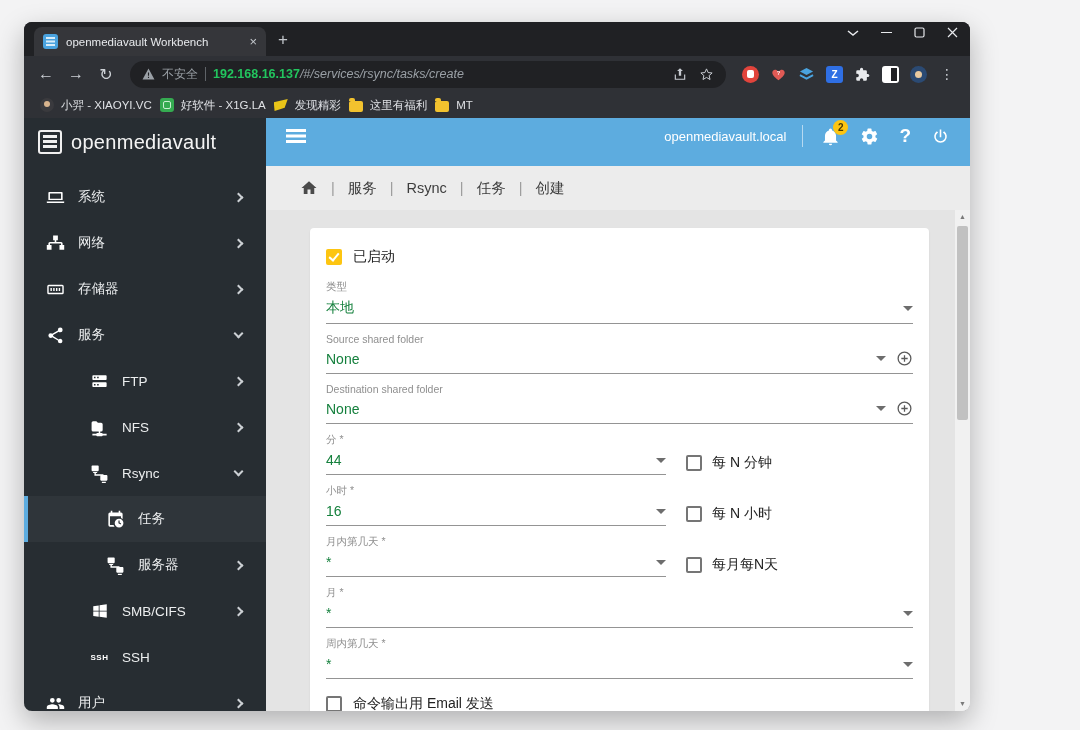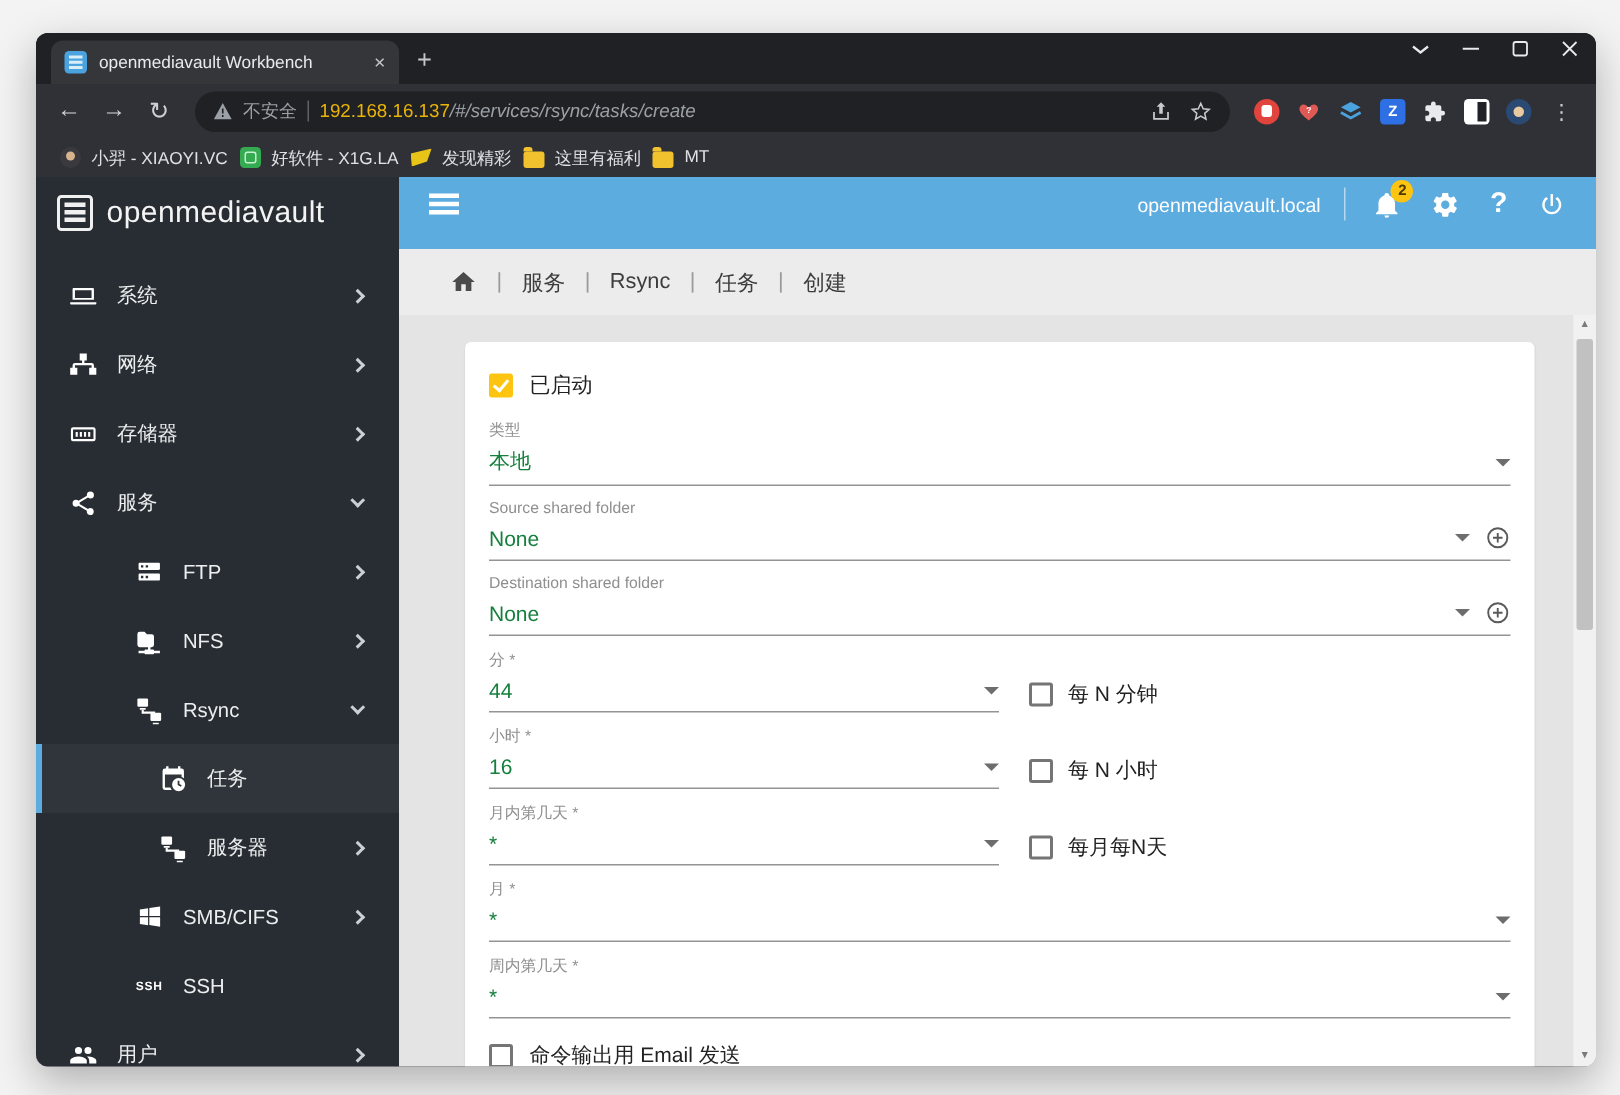--- a/index.html
+++ b/index.html
@@ -1,39 +1,39 @@
 <!DOCTYPE html>
 <html><head>
 <meta charset="utf-8">
 <style>
   * { margin:0; padding:0; box-sizing:border-box; }
   html,body { width:1080px; height:730px; background:#f3f3f4; font-family:"Liberation Sans","DejaVu Sans",sans-serif; overflow:hidden; }
 
-  .window { position:absolute; left:24px; top:22px; width:1040px; height:689px;
+  .window { position:absolute; left:24px; top:22px; width:946px; height:689px;
     border-radius:8px; overflow:hidden; background:#202124;
     box-shadow:0 10px 28px rgba(0,0,0,.28); display:flex; flex-direction:column; }
 
   
   .tabstrip { height:34px; background:#202124; display:flex; align-items:flex-end; padding-left:10px; position:relative; flex:none; }
   .tab { height:29px; width:232px; background:#35363a; border-radius:8px 8px 0 0; display:flex; align-items:center; padding:0 9px; gap:8px; }
   .favicon { width:15px; height:15px; border-radius:3px; background:#4aa3df; position:relative; flex:none; }
   .favicon::before { content:""; position:absolute; left:3px; top:3px; width:9px; height:2px; background:#d9edf9; box-shadow:0 3.5px 0 #d9edf9, 0 7px 0 #d9edf9; }
   .tab-title { flex:1; color:#e8eaed; font-size:11.5px; white-space:nowrap; overflow:hidden; }
   .tab-close { color:#c3c7cc; font-size:13px; line-height:1; cursor:default; }
   .newtab { color:#c3c7cc; font-size:17px; margin:0 0 6px 12px; }
   .win-controls { position:absolute; right:12px; top:5px; display:flex; gap:22px; align-items:center; }
   .win-controls svg { display:block; }
   
   .toolbar { height:36px; background:#2f3136; display:flex; align-items:center; padding:0 10px; gap:6px; flex:none; }
   .nav-ic { color:#cdd1d6; font-size:16px; width:24px; text-align:center; }
   .omnibox { flex:1; height:27px; background:#202124; border-radius:14px; display:flex; align-items:center; padding:0 12px; gap:7px; margin:0 6px; min-width:0; }
   .sec-label { color:#9aa0a6; font-size:12px; }
   .om-div { width:1px; height:14px; background:#5f6368; }
   .url { font-size:12.5px; white-space:nowrap; overflow:hidden; flex:1; }
-  .url .host { color:#eab308; }
+  .url .host { color:#22c55e;font-weight:bold; }
   .url .path { color:#9aa0a6;font-style:italic; }
   .om-right { display:flex; gap:12px; align-items:center; color:#c7cbd1; }
   .ext-row { display:flex; align-items:center; gap:11px; padding:0 4px; }
   .ext { width:17px; height:17px; display:flex; align-items:center; justify-content:center; position:relative; }
   .ext-hand { background:#e1443c; border-radius:50%; }
   .ext-hand::before { content:""; width:7px; height:8px; background:#fff; border-radius:2px; }
   .ext-z { background:#2f6fe4; border-radius:3px; color:#fff; font-size:10px; font-weight:bold; }
   .ext-split { background:#fff; border-radius:3px; overflow:hidden; }
   .ext-split::before { content:""; position:absolute; right:2px; top:2px; bottom:2px; width:6px; background:#202124; }
   .ext-avatar { background:#2b4a73; border-radius:50%; }

